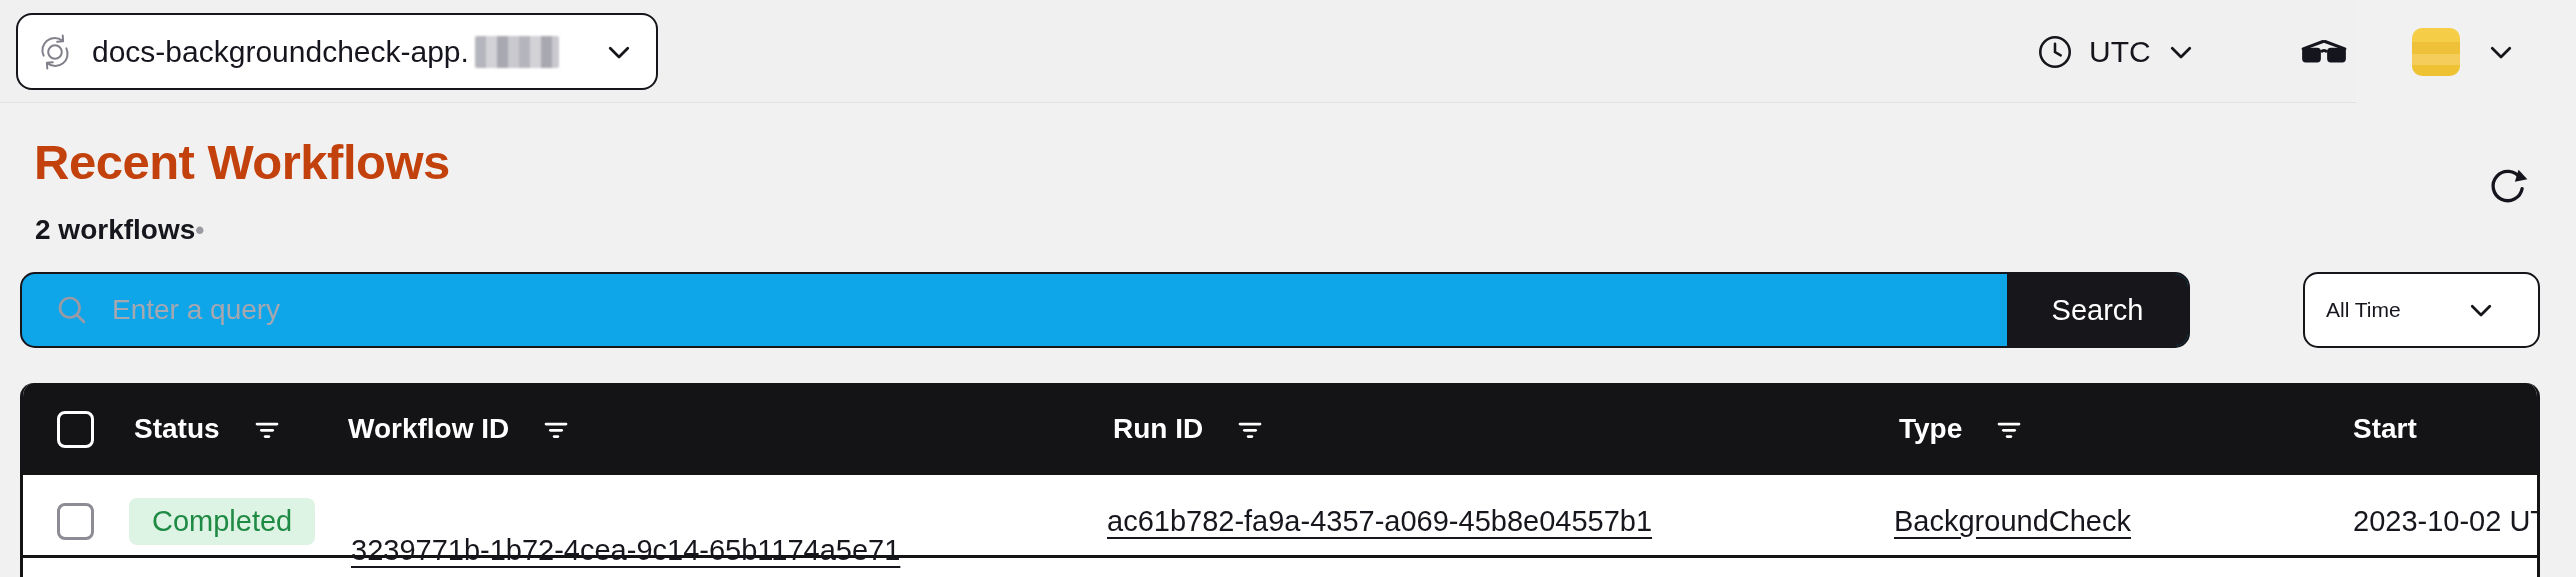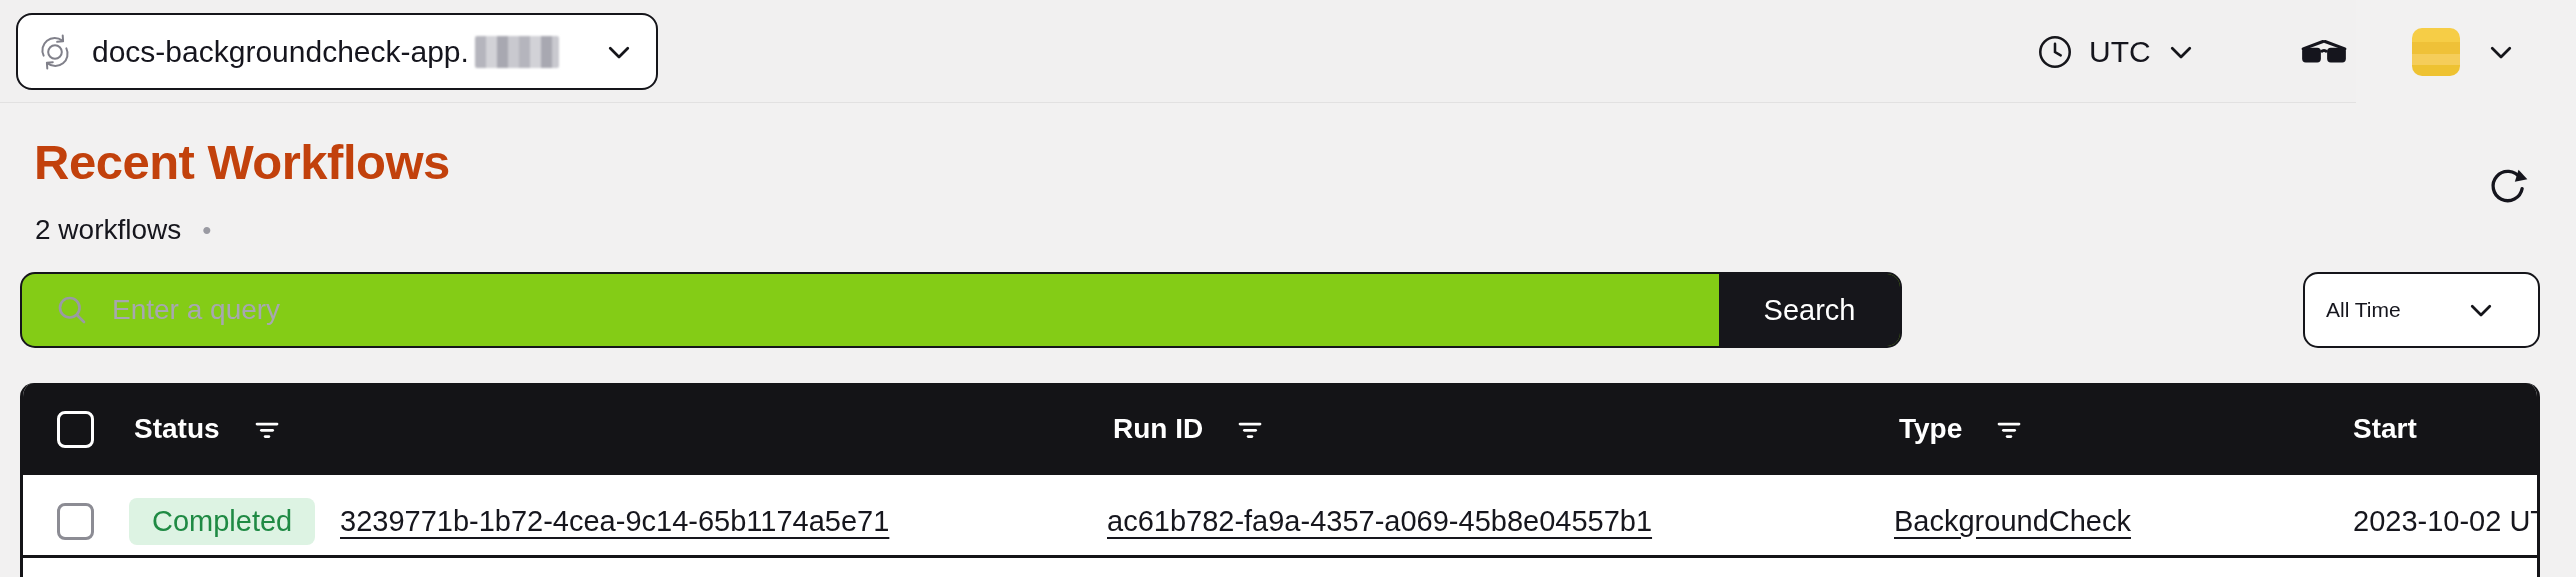--- a/index.html
+++ b/index.html
@@ -51,32 +51,32 @@
     filter: blur(0.6px);
   }
 
   
   .page-title {
     position: absolute; left: 34px; top: 134px;
     font-size: 49px; font-weight: 700; letter-spacing: -0.5px; color: #c2410c;
   }
   .subtitle-row {
     position: absolute; left: 35px; top: 214px;
-    display: flex; align-items: center; gap: 21px; font-size: 28px;
+    display: flex; align-items: center; font-size: 28px; font-weight: bold;
   }
   .count-label { color: #16161d; }
   .dot { color: #9a9aa2; font-size: 26px; }
   .download-link { color: #16161d; text-decoration: underline; text-underline-offset: 5px; cursor: pointer; }
   .refresh-btn { position: absolute; left: 2484px; top: 164px; width: 46px; height: 46px; cursor: pointer; }
 
   
   .search-group {
-    position: absolute; left: 20px; top: 272px; width: 1882px; height: 76px;
+    position: absolute; left: 20px; top: 272px; width: 2170px; height: 76px;
     display: flex; border: 2.5px solid #15151a; border-radius: 15px;
-    background: #84cc16; overflow: hidden;
+    background: #0ea5e9; overflow: hidden;
   }
   .search-icon-wrap { display: flex; align-items: center; padding-left: 32px; }
   .search-input {
     flex: 1; border: none; outline: none; font-size: 28px;
     font-family: "Liberation Sans", sans-serif; color: #16161d; padding-left: 22px;
     background: transparent;
   }
   .search-input::placeholder { color: #a7a7b0; opacity: 1; }
   .search-btn {
     width: 181px; background: #16161b; color: #ffffff; border: none;
@@ -114,21 +114,21 @@
   .checkbox.row { border: 3px solid #8c8c94; }
   .filter-btn { width: 30px; height: 30px; cursor: pointer; display: flex; align-items: center; }
 
   .trow {
     position: relative; height: 83px; background: #ffffff;
     border-bottom: 3px solid #141417;
   }
   .td { position: absolute; top: 0; height: 92px; display: flex; align-items: center; font-size: 29px; }
   .td-checkbox-pos { left: 34px; }
   .td-status { left: 106px; }
-  .td-workflow { left: 317px; }
+  .td-workflow { left: 328px; align-items: flex-end; }
   .td-run { left: 1084px; }
   .td-type { left: 1871px; }
   .td-start { left: 2330px; white-space: nowrap; }
   .status-badge {
     background: #ddf3e3; color: #1f8a44; font-weight: 500;
     padding: 7px 23px; border-radius: 8px; font-size: 29px;
   }
   .id-link { color: #16161d; text-decoration: underline; text-underline-offset: 6px; cursor: pointer; white-space: nowrap; }
   .row-sliver { height: 6px; background: #ffffff; }
 
@@ -240,20 +240,30 @@
     <div class="th th-status">
       <span>Status</span>
       <span class="filter-btn">
         <svg viewBox="0 0 24 24" width="30" height="30" fill="none" stroke="#ffffff" stroke-width="2.2" stroke-linecap="round">
           <path d="M4 8 H20"></path>
             <path d="M7.5 13 H16.5"></path>
             <path d="M10.5 18 H13.5"></path>
         </svg>
       </span>
     </div>
+    <div class="th th-workflow">
+      <span>Workflow ID</span>
+      <span class="filter-btn">
+        <svg viewBox="0 0 24 24" width="30" height="30" fill="none" stroke="#ffffff" stroke-width="2.2" stroke-linecap="round">
+          <path d="M4 8 H20"></path>
+            <path d="M7.5 13 H16.5"></path>
+            <path d="M10.5 18 H13.5"></path>
+        </svg>
+      </span>
+    </div>
     <div class="th th-type">
       <span>Type</span>
       <span class="filter-btn">
         <svg viewBox="0 0 24 24" width="30" height="30" fill="none" stroke="#ffffff" stroke-width="2.2" stroke-linecap="round">
           <path d="M4 8 H20"></path>
             <path d="M7.5 13 H16.5"></path>
             <path d="M10.5 18 H13.5"></path>
         </svg>
       </span>
     </div>

